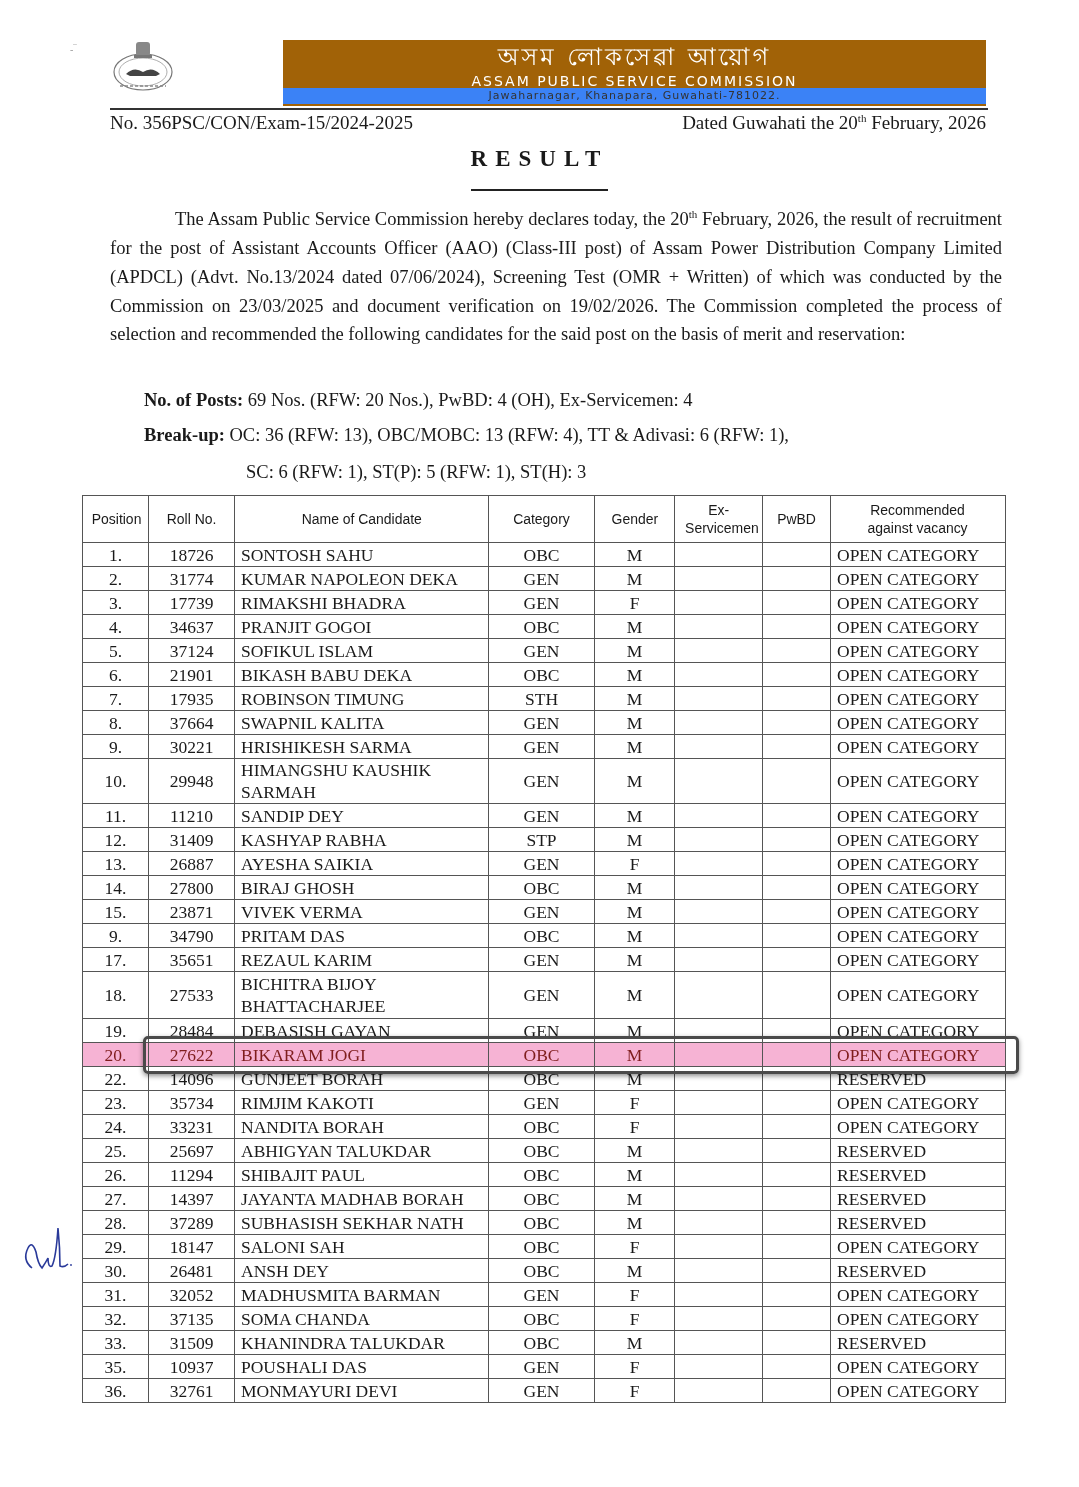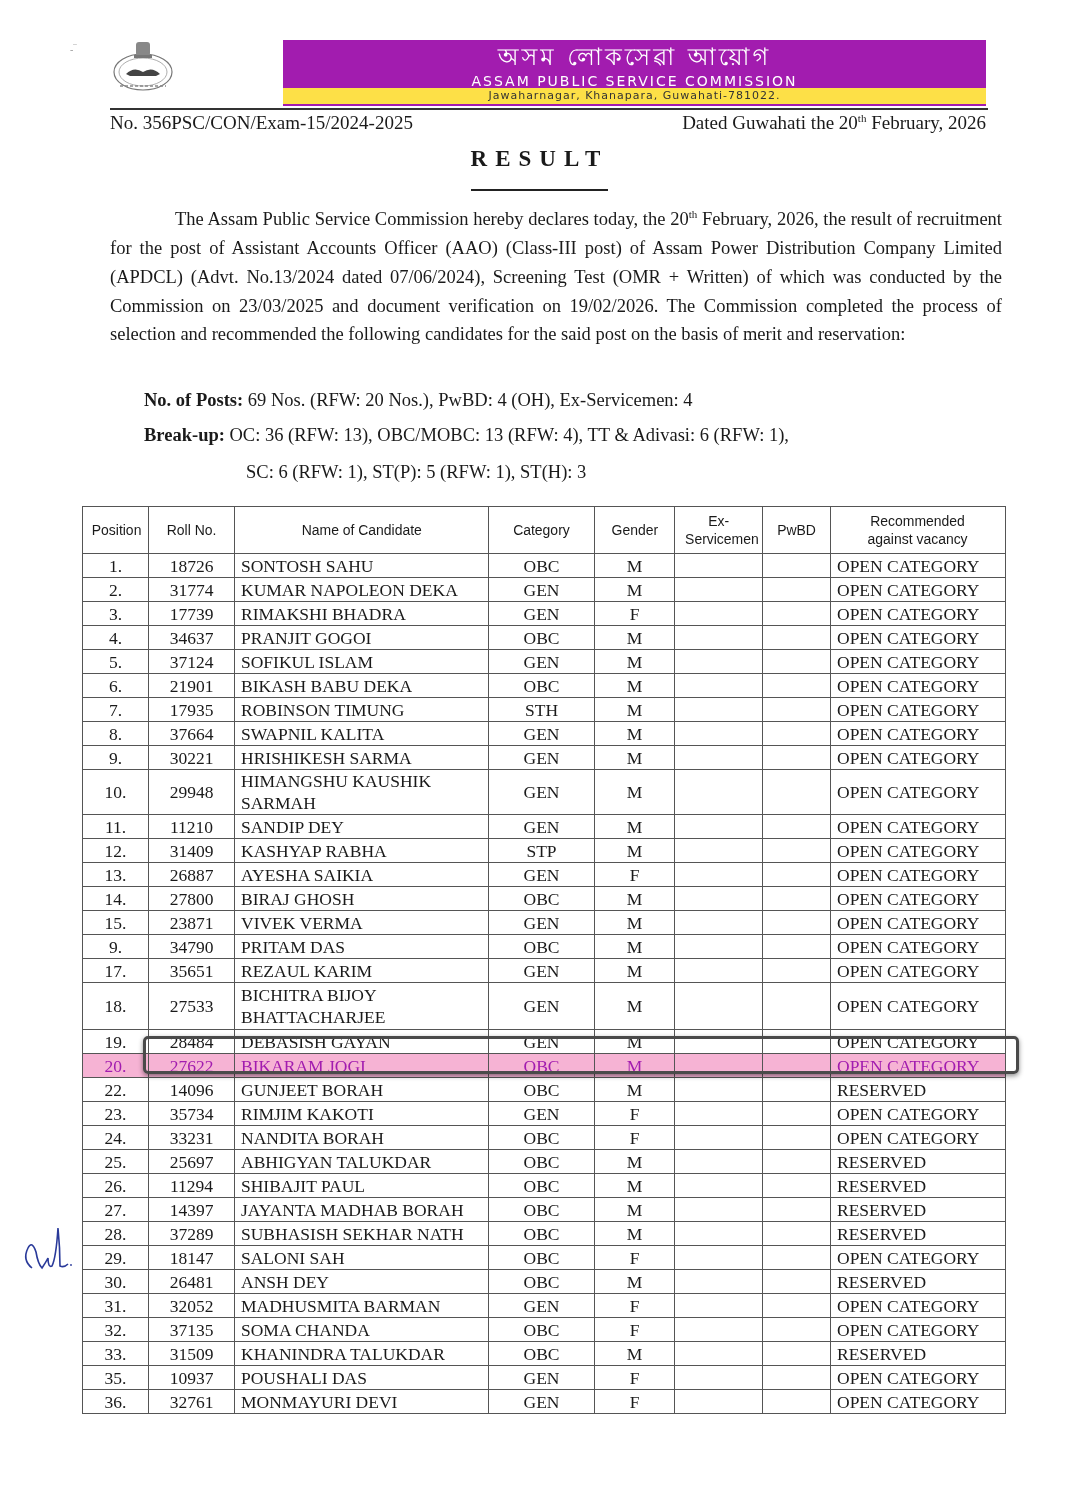--- a/index.html
+++ b/index.html
@@ -1,51 +1,51 @@
 <!DOCTYPE html>
 <html><head>
 <meta charset="utf-8">
 <style>
   html, body { margin: 0; padding: 0; background: #ffffff; }
   body { width: 1079px; height: 1487px; position: relative; overflow: hidden; font-family: "Liberation Serif", serif; color: #1a1a1a; }
 
   .emblem { position: absolute; left: 112px; top: 38px; width: 62px; height: 56px; }
   .stray-mark { position: absolute; color: #999; font-size: 10px; }
 
-  .banner { position: absolute; left: 283px; top: 40px; width: 703px; height: 66px; background: #a21caf; color: #fff; text-align: center; }
+  .banner { position: absolute; left: 283px; top: 40px; width: 703px; height: 66px; background: #a16207; color: #fff; text-align: center; }
   .banner .bn-title { font-family: "DejaVu Sans", sans-serif; font-size: 24px; letter-spacing: 3px; margin-top: 2px; height: 30px; line-height: 30px; }
   .banner .en-title { font-family: "DejaVu Sans", sans-serif; font-weight: normal; font-size: 14px; letter-spacing: 2px; line-height: 18px; }
-  .address { position: absolute; left: 283px; top: 88px; width: 703px; text-align: center; font-family: "DejaVu Sans", sans-serif; font-size: 11px; letter-spacing: 1px; color: #333; background: #fde047; height: 16px; line-height: 16px; }
+  .address { position: absolute; left: 283px; top: 88px; width: 703px; text-align: center; font-family: "DejaVu Sans", sans-serif; font-size: 11px; letter-spacing: 1px; color: #333; background: #3b82f6; height: 16px; line-height: 16px; }
   .rule { position: absolute; left: 110px; top: 108px; width: 878px; height: 2px; background: #333; }
 
   .ref-no { position: absolute; left: 110px; top: 112px; font-size: 19px; }
   .dated { position: absolute; right: 93px; top: 112px; font-size: 19px; }
   sup { font-size: 11px; margin-top: 20px; }
 
   .result-title { position: absolute; left: 0; width: 1079px; top: 146px; text-align: center; }
   .result-title span { font-weight: bold; font-size: 23px; letter-spacing: 8px; border-bottom: 2px solid #222; padding-bottom: 18px; }
 
   .intro { position: absolute; left: 110px; top: 200px; width: 892px; font-size: 18.5px; line-height: 28.8px; text-align: justify; text-indent: 65px; margin: 0; }
 
   .posts { position: absolute; left: 144px; top: 390px; font-size: 18.5px; }
   .breakup1 { position: absolute; left: 144px; top: 425px; font-size: 18.5px; }
   .breakup2 { position: absolute; left: 246px; top: 462px; font-size: 18.5px; }
   .lbl { font-weight: bold; }
 
-  table.results { position: absolute; left: 82px; top: 506px; width: 923px; border-collapse: collapse; table-layout: fixed; }
+  table.results { position: absolute; left: 82px; top: 495px; width: 923px; border-collapse: collapse; table-layout: fixed; }
   table.results th, table.results td { border: 1.2px solid #555; padding: 0 6px; font-size: 17.5px; height: 23px; line-height: 22px; vertical-align: middle; }
   table.results th { font-family: "Liberation Sans", sans-serif; font-weight: normal; font-size: 15.5px; line-height: 18px; height: 46px; text-align: center; transform: scaleX(0.9); }
   table.results th.hdr { transform: none; }
   table.results th.hdr span { display: inline-block; transform: scaleX(0.9); }
   td.c { text-align: center; }
   td.pos { text-align: center; }
   td.name { text-align: left; }
   td.rec { text-align: left; padding-left: 8px; }
   tr.tall td { height: 46px; line-height: 22px; }
-  tr.highlight td { background: #f6b3d4; color: #a21caf; }
+  tr.highlight td { background: #f6b3d4; color: #7f1d1d; }
   .hl-box { position: absolute; left: 143px; top: 1039px; width: 870px; height: 34px; border: 3px solid #4a4a4a; border-radius: 5px; box-shadow: 0 2px 5px rgba(0,0,0,0.45); pointer-events: none; }
 
   .signature { position: absolute; left: 18px; top: 1218px; width: 60px; height: 70px; }
 </style>
 </head>
 <body>
 
 <svg class="emblem" viewBox="0 0 62 56">
   <ellipse cx="31" cy="34" rx="29" ry="18" fill="none" stroke="#777" stroke-width="1.2"></ellipse>
   <ellipse cx="31" cy="34" rx="24" ry="14" fill="none" stroke="#999" stroke-width="0.8"></ellipse>

